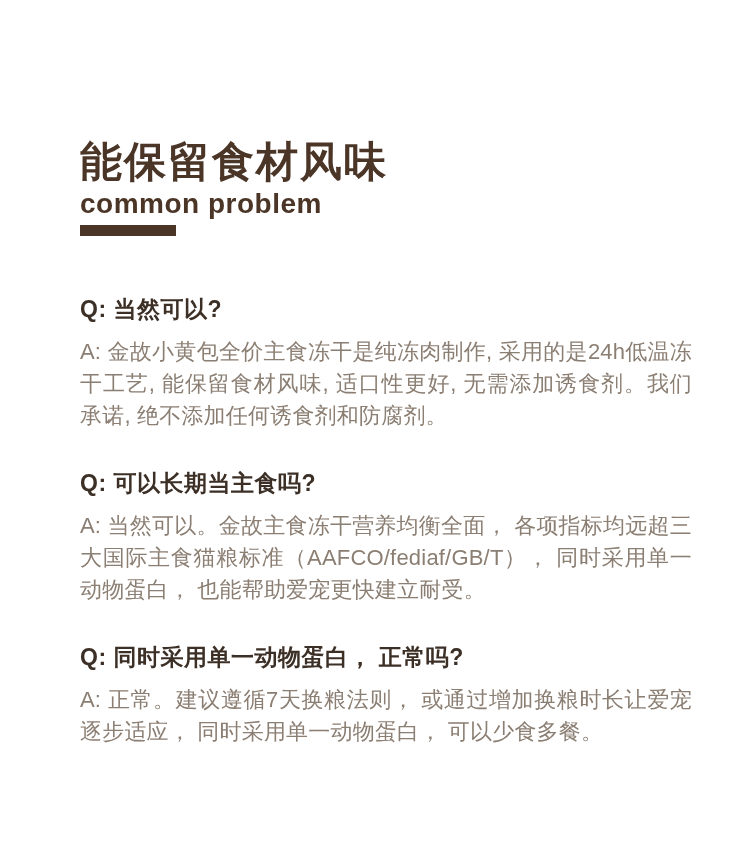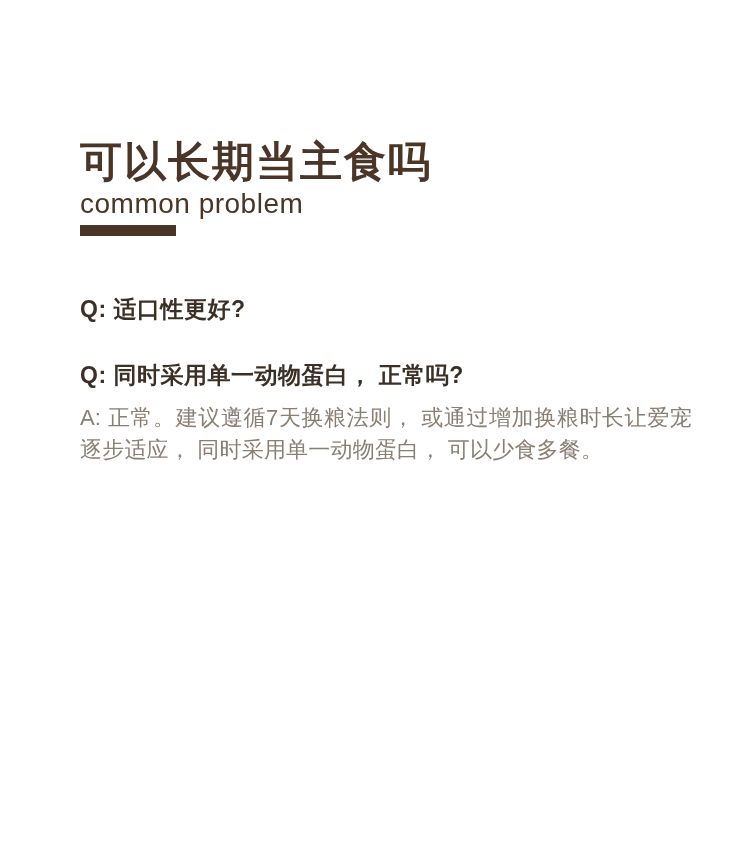--- a/index.html
+++ b/index.html
@@ -25,21 +25,21 @@
   .section-title {
     font-size: 42px;
     line-height: 48px;
     font-weight: 700;
     letter-spacing: 2px;
     color: var(--title);
   }
   .section-subtitle {
     font-size: 28px;
     line-height: 32px;
-    font-weight: 400;
+    font-weight: 700;
     letter-spacing: 0.5px;
     margin-top: 2px;
     color: var(--title);
   }
   .accent-bar {
     width: 96px;
     height: 11px;
     margin-top: 5px;
     background: var(--accent-bar);
   }
@@ -64,31 +64,36 @@
     color: var(--answer-text);
     text-align: justify;
   }
 </style>
 </head>
 <body>
 
 <div class="page">
 
   <header>
-    <h1 class="section-title">可以长期当主食吗</h1>
+    <h1 class="section-title">能保留食材风味</h1>
     <div class="section-subtitle">common problem</div>
     <div class="accent-bar"></div>
   </header>
 
   <div class="faq-list">
 
     <section class="faq-item">
-      <h2 class="question">Q: 适口性更好?</h2>
+      <h2 class="question">Q: 当然可以?</h2>
+      <p class="answer">A: 金故小黄包全价主食冻干是纯冻肉制作, 采用的是24h低温冻干工艺, 能保留食材风味, 适口性更好, 无需添加诱食剂。我们承诺, 绝不添加任何诱食剂和防腐剂。</p>
     </section>
 
+    <section class="faq-item">
+      <h2 class="question">Q: 可以长期当主食吗?</h2>
+      <p class="answer">A: 当然可以。金故主食冻干营养均衡全面， 各项指标均远超三大国际主食猫粮标准（AAFCO/fediaf/GB/T）， 同时采用单一动物蛋白， 也能帮助爱宠更快建立耐受。</p>
+    </section>
 
     <section class="faq-item">
       <h2 class="question">Q: 同时采用单一动物蛋白， 正常吗?</h2>
       <p class="answer">A: 正常。建议遵循7天换粮法则， 或通过增加换粮时长让爱宠逐步适应， 同时采用单一动物蛋白， 可以少食多餐。</p>
     </section>
 
   </div>
 
 </div>
 

